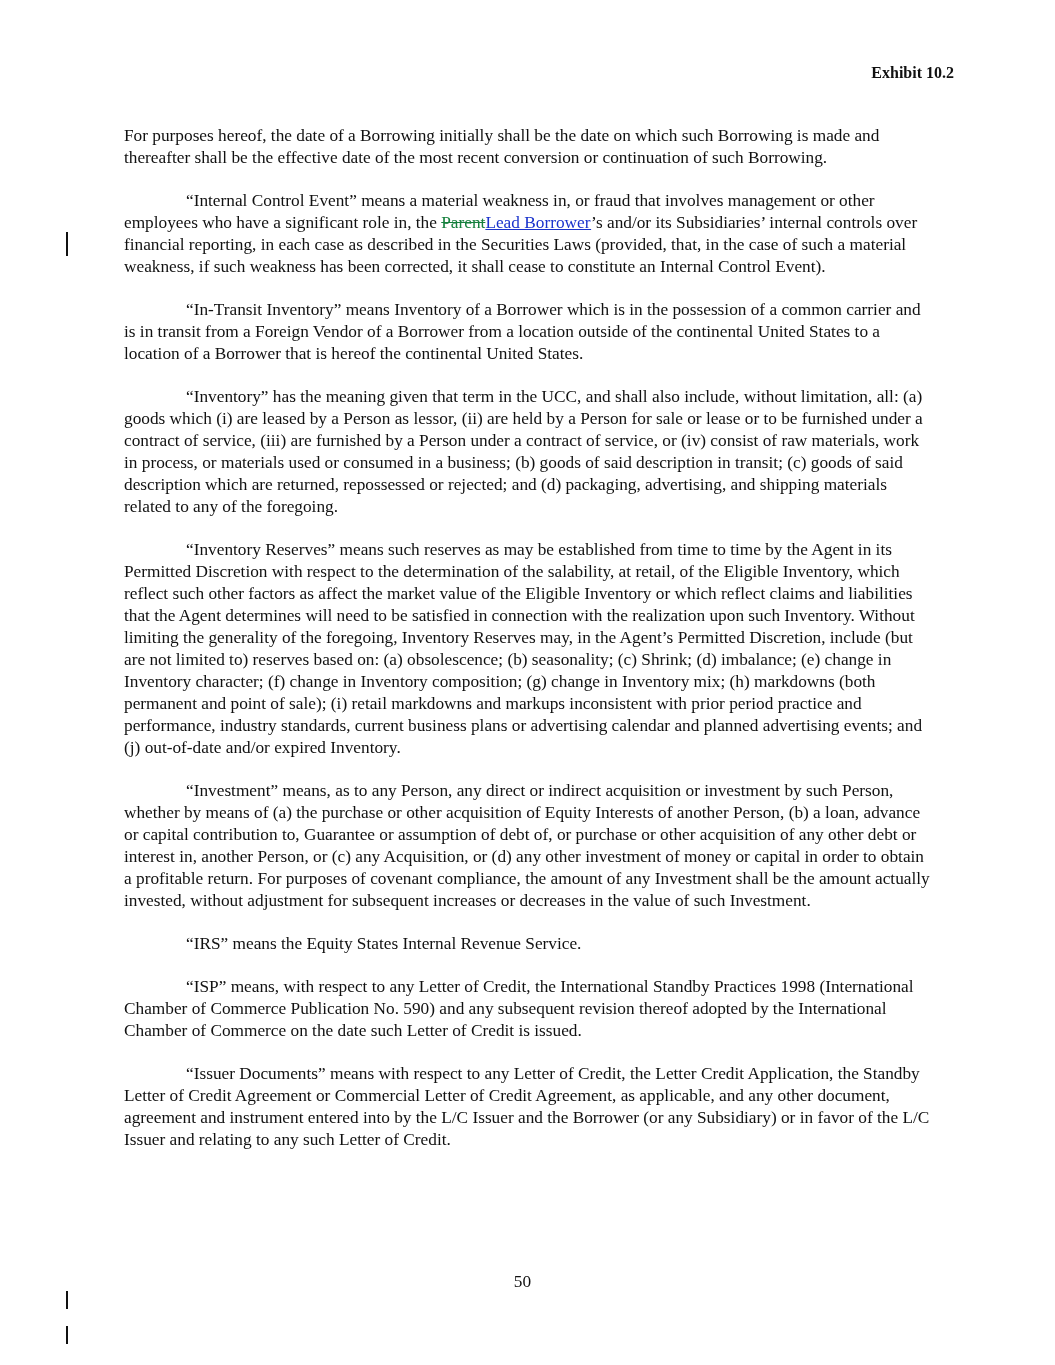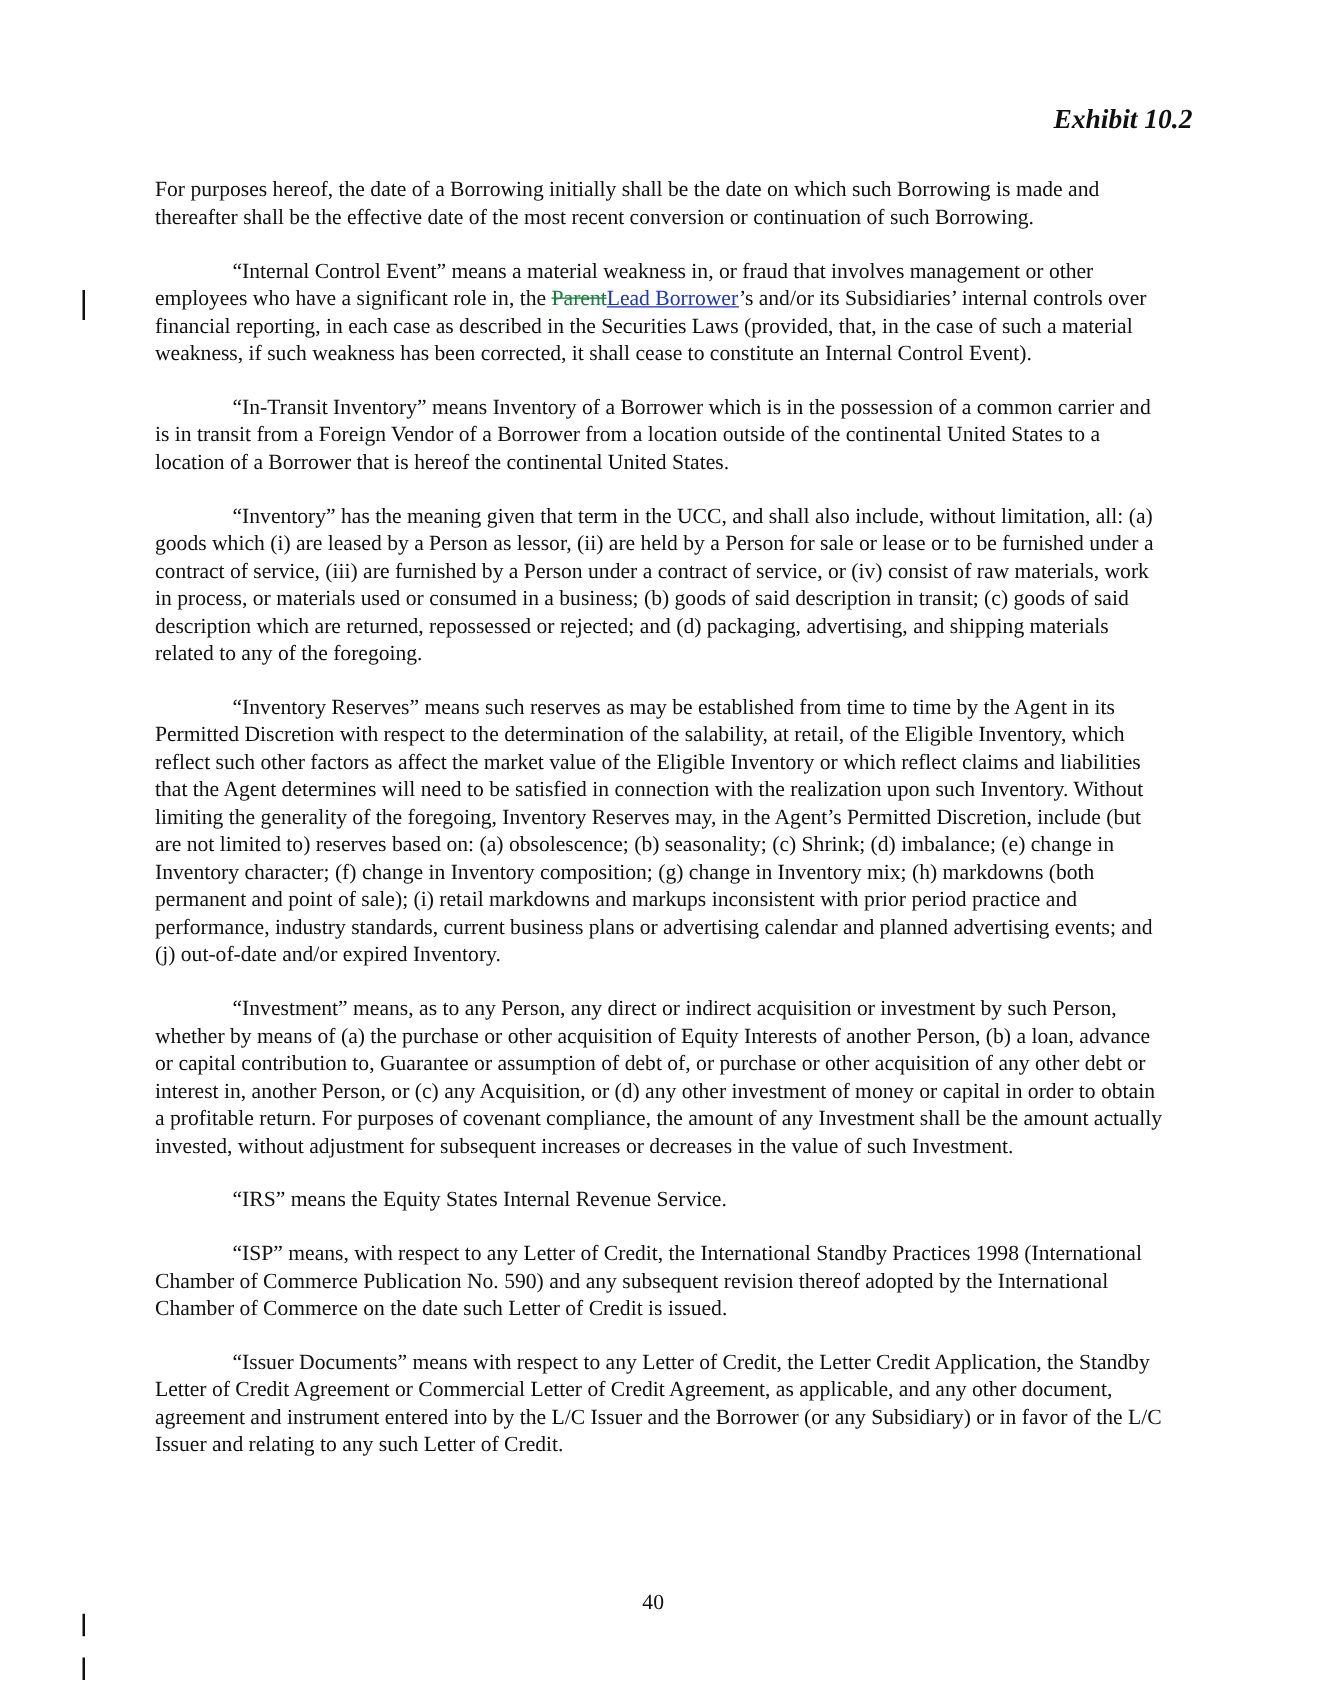--- a/index.html
+++ b/index.html
@@ -1,19 +1,19 @@
 <!DOCTYPE html>
 <html><head>
   <meta charset="utf-8">
   <style>
     html, body { margin: 0; padding: 0; background: #ffffff; }
     body { width: 1055px; height: 1365px; position: relative; overflow: hidden;
            font-family: "Liberation Serif", "DejaVu Serif", serif; color: #111; }
-    .exhibit { position: absolute; top: 82px; right: 101px; font-weight: bold; font-size: 22px; font-style: italic; }
-    .body { position: absolute; left: 124px; top: 125px; width: 806px; font-size: 17.3px; line-height: 22px; margin-top: 16px; }
+    .exhibit { position: absolute; top: 64px; right: 101px; font-weight: bold; font-size: 16px; }
+    .body { position: absolute; left: 124px; top: 125px; width: 806px; font-size: 17.3px; line-height: 22px; }
     .para { margin: 0 0 21px 0; text-align: left; }
     .para.indent { text-indent: 62px; }
     .del { color: #15803d; text-decoration: line-through; }
     .ins { color: #1a33cc; text-decoration: underline; }
     .change-bar { position: absolute; left: 66px; width: 2px; background: #111; }
     .page-num { position: absolute; top: 1272px; left: 0; width: 1045px; text-align: center; font-size: 17.3px; }
   </style>
 </head>
 <body>
 
@@ -28,13 +28,13 @@
   <p class="para indent"><span>“Internal Control Event” means a material weakness in, or fraud that involves management or other employees who have a significant role in, the </span><span class="del">Parent</span><span class="ins">Lead Borrower</span><span>’s and/or its Subsidiaries’ internal controls over financial reporting, in each case as described in the Securities Laws (provided, that, in the case of such a material weakness, if such weakness has been corrected, it shall cease to constitute an Internal Control Event).</span></p>
   <p class="para indent">“In-Transit Inventory” means Inventory of a Borrower which is in the possession of a common carrier and is in transit from a Foreign Vendor of a Borrower from a location outside of the continental United States to a location of a Borrower that is hereof the continental United States.</p>
   <p class="para indent">“Inventory” has the meaning given that term in the UCC, and shall also include, without limitation, all: (a) goods which (i) are leased by a Person as lessor, (ii) are held by a Person for sale or lease or to be furnished under a contract of service, (iii) are furnished by a Person under a contract of service, or (iv) consist of raw materials, work in process, or materials used or consumed in a business; (b) goods of said description in transit; (c) goods of said description which are returned, repossessed or rejected; and (d) packaging, advertising, and shipping materials related to any of the foregoing.</p>
   <p class="para indent">“Inventory Reserves” means such reserves as may be established from time to time by the Agent in its Permitted Discretion with respect to the determination of the salability, at retail, of the Eligible Inventory, which reflect such other factors as affect the market value of the Eligible Inventory or which reflect claims and liabilities that the Agent determines will need to be satisfied in connection with the realization upon such Inventory. Without limiting the generality of the foregoing, Inventory Reserves may, in the Agent’s Permitted Discretion, include (but are not limited to) reserves based on: (a) obsolescence; (b) seasonality; (c) Shrink; (d) imbalance; (e) change in Inventory character; (f) change in Inventory composition; (g) change in Inventory mix; (h) markdowns (both permanent and point of sale); (i) retail markdowns and markups inconsistent with prior period practice and performance, industry standards, current business plans or advertising calendar and planned advertising events; and (j) out-of-date and/or expired Inventory.</p>
   <p class="para indent">“Investment” means, as to any Person, any direct or indirect acquisition or investment by such Person, whether by means of (a) the purchase or other acquisition of Equity Interests of another Person, (b) a loan, advance or capital contribution to, Guarantee or assumption of debt of, or purchase or other acquisition of any other debt or interest in, another Person, or (c) any Acquisition, or (d) any other investment of money or capital in order to obtain a profitable return.  For purposes of covenant compliance, the amount of any Investment shall be the amount actually invested, without adjustment for subsequent increases or decreases in the value of such Investment.</p>
   <p class="para indent">“IRS” means the Equity States Internal Revenue Service.</p>
   <p class="para indent">“ISP” means, with respect to any Letter of Credit, the International Standby Practices 1998 (International Chamber of Commerce Publication No. 590) and any subsequent revision thereof adopted by the International Chamber of Commerce on the date such Letter of Credit is issued.</p>
   <p class="para indent">“Issuer Documents” means with respect to any Letter of Credit, the Letter Credit Application, the Standby Letter of Credit Agreement or Commercial Letter of Credit Agreement, as applicable, and any other document, agreement and instrument entered into by the L/C Issuer and the Borrower (or any Subsidiary) or in favor of the L/C Issuer and relating to any such Letter of Credit.</p>
 </div>
 
-<div class="page-num">40</div>
+<div class="page-num">50</div>
 
 </body></html>

